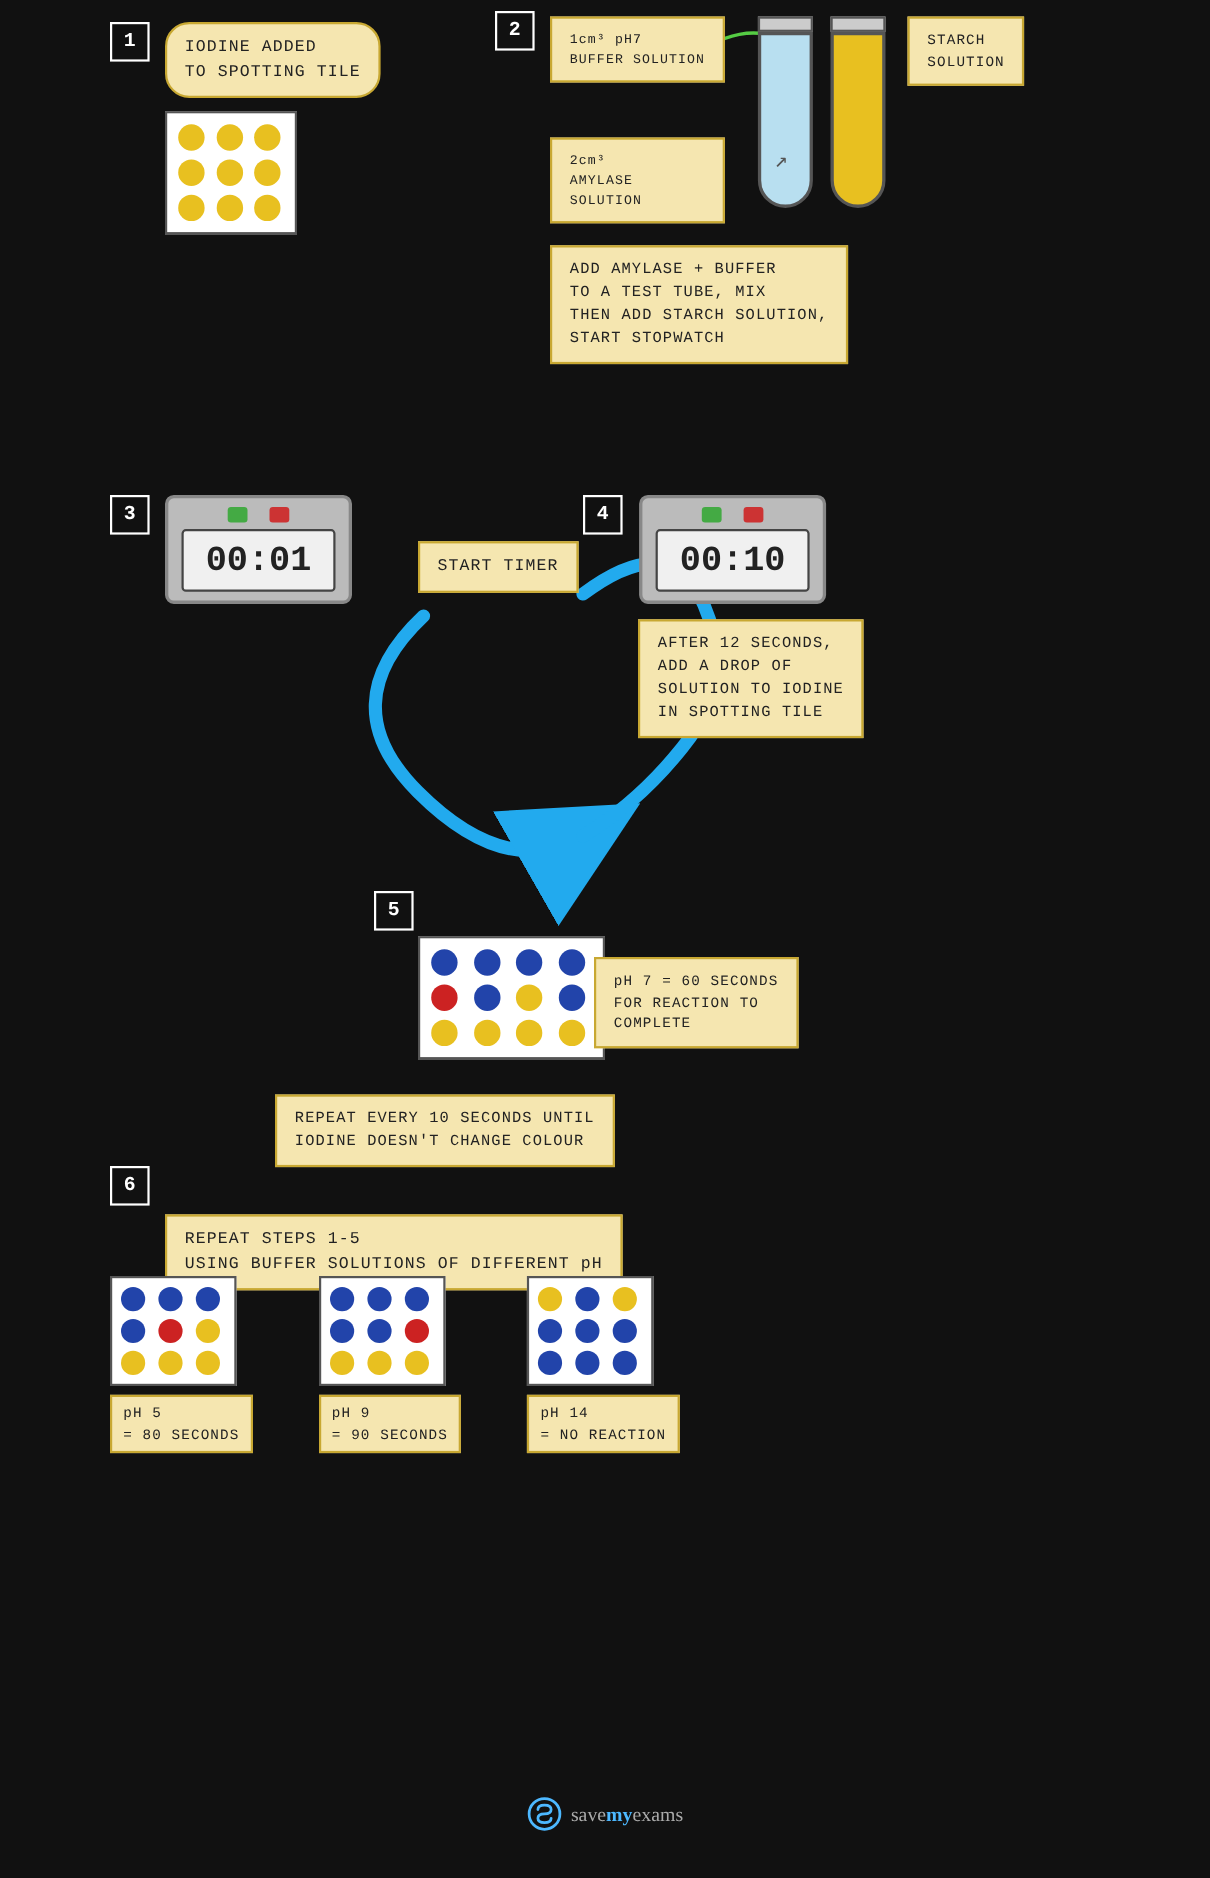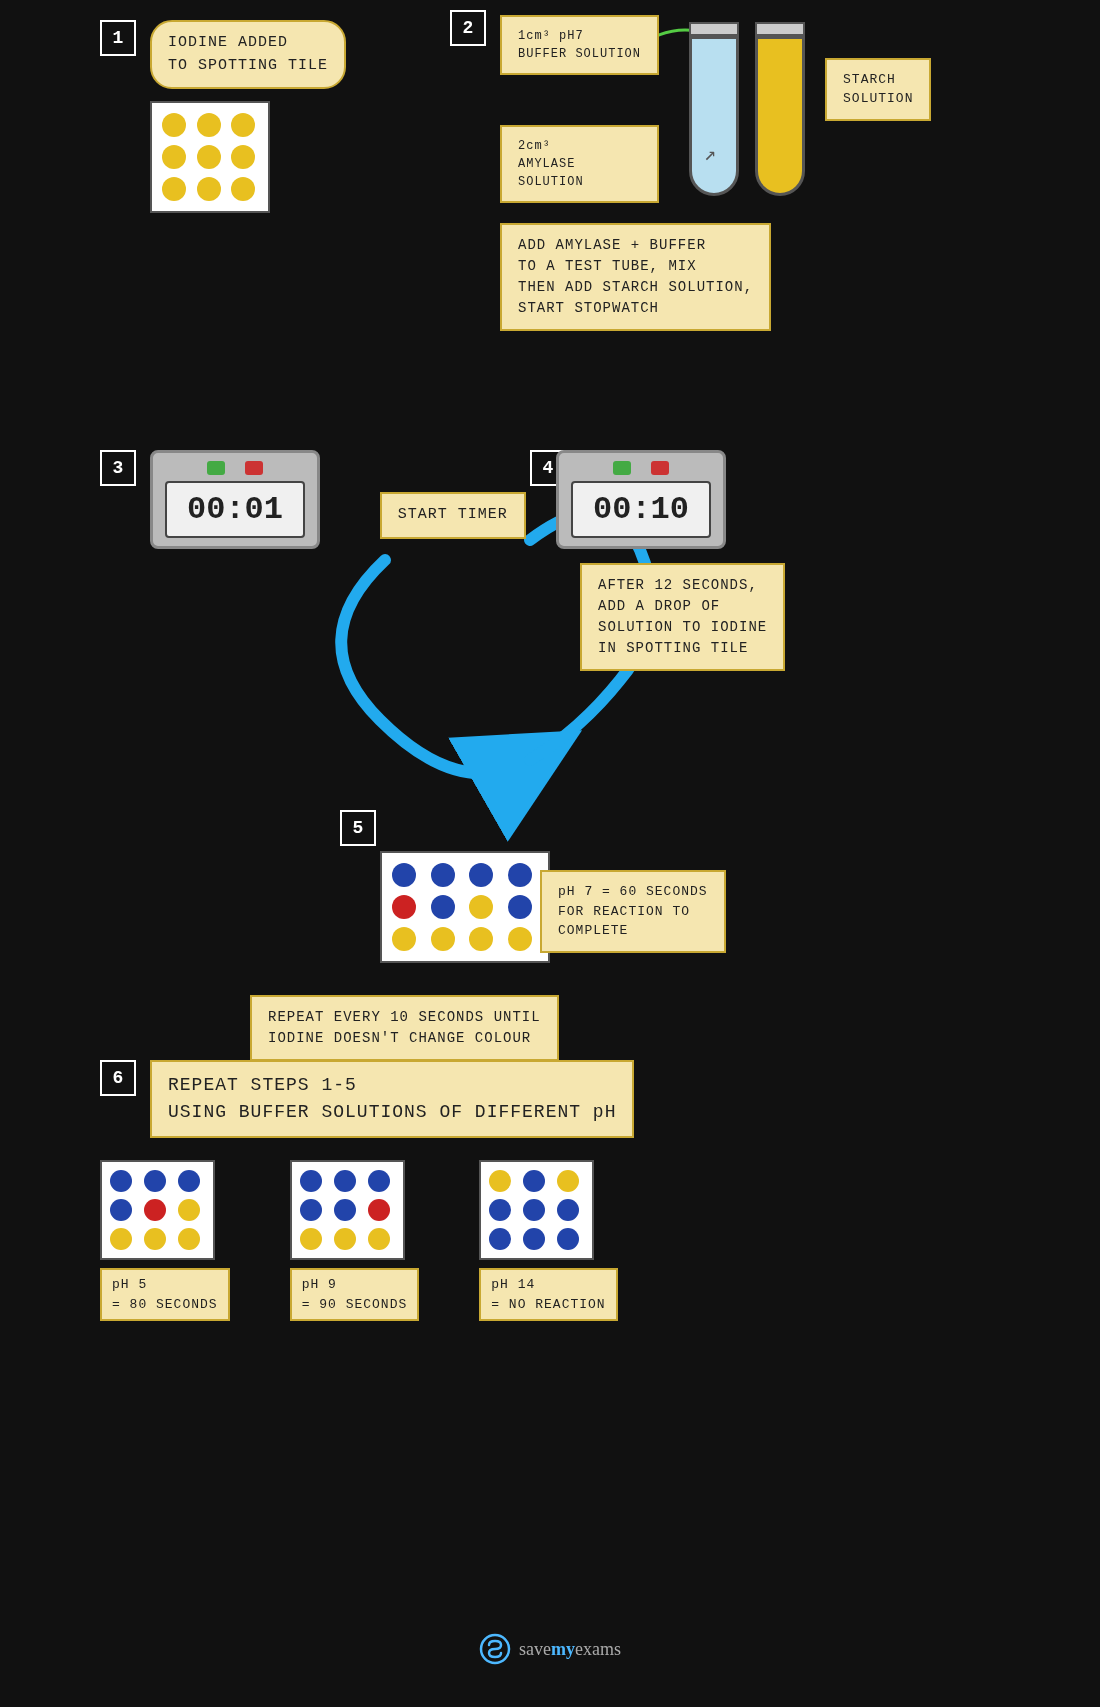--- a/index.html
+++ b/index.html
@@ -226,21 +226,21 @@
       <div class="spot-dot"></div>
       <div class="spot-dot"></div>
     </div>
   </div>
 
   <div class="section2">
     <div class="step-badge">2</div>
 
     <div style="margin-left:50px; margin-top:5px; position:relative;">
 
-      <div style="display:flex; align-items:center; gap:20px;">
+      <div style="display:flex; align-items:flex-start; gap:20px;">
 
         <div style="display:flex; flex-direction:column; gap:40px;">
           <div class="note-box" style="font-size:12px; white-space:pre-line;">1cm³ pH7
 BUFFER SOLUTION</div>
           <div class="note-box" style="font-size:12px; white-space:pre-line; margin-top:10px;">2cm³
 AMYLASE
 SOLUTION</div>
         </div>
 
         <div style="display:flex; align-items:flex-end; gap:16px; margin-left:10px;">
@@ -278,21 +278,21 @@
           <div class="sw-btn-green"></div>
           <div class="sw-btn-red"></div>
         </div>
         <div class="stopwatch-display">00:01</div>
       </div>
       <div class="note-box" style="margin-left:50px; margin-top:14px; font-size:15px;">START TIMER</div>
     </div>
 
     <div style="position:absolute; top:0; left:430px;">
       <div class="step-badge">4</div>
-      <div class="stopwatch" style="margin-left:26px;">
+      <div class="stopwatch" style="margin-left:51px;">
         <div class="stopwatch-buttons">
           <div class="sw-btn-green"></div>
           <div class="sw-btn-red"></div>
         </div>
         <div class="stopwatch-display">00:10</div>
       </div>
       <div class="note-box" style="margin-left:50px; margin-top:14px; font-size:14px; white-space:pre-line; max-width:260px;">AFTER 12 SECONDS,
 ADD A DROP OF
 SOLUTION TO IODINE
 IN SPOTTING TILE</div>
@@ -321,21 +321,21 @@
 FOR REACTION TO
 COMPLETE</div>
 
     <div class="note-box" style="position:absolute; top:545px; left:150px; font-size:14px; white-space:pre-line; max-width:380px;">REPEAT EVERY 10 SECONDS UNTIL
 IODINE DOESN'T CHANGE COLOUR</div>
 
   </div>
 
   <div style="position:absolute; top:1060px; left:0;">
     <div class="step-badge">6</div>
-    <div class="note-box" style="margin-left:50px; white-space:pre-line; font-size:18px;">REPEAT STEPS 1-5
+    <div class="note-box" style="margin-left:50px; white-space:pre-line; font-size:15px;margin-top:44px;">REPEAT STEPS 1-5
 USING BUFFER SOLUTIONS OF DIFFERENT pH</div>
   </div>
 
   <div class="bottom-tiles">
 
     <div class="tile-group">
       <div class="spotting-tile-bottom">
         <div class="spot-sm" style="background:#2244aa;"></div>
         <div class="spot-sm" style="background:#2244aa;"></div>
         <div class="spot-sm" style="background:#2244aa;"></div>

